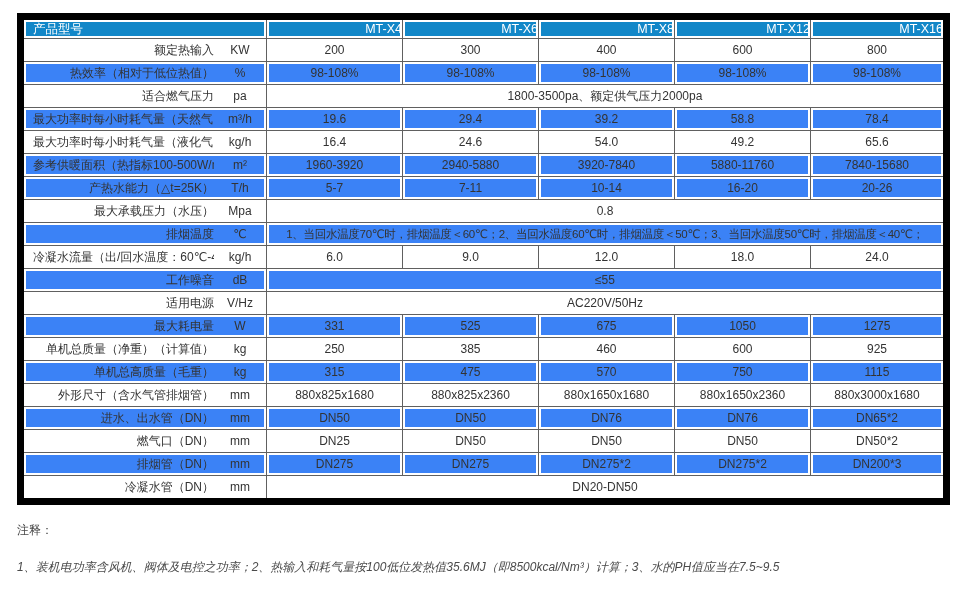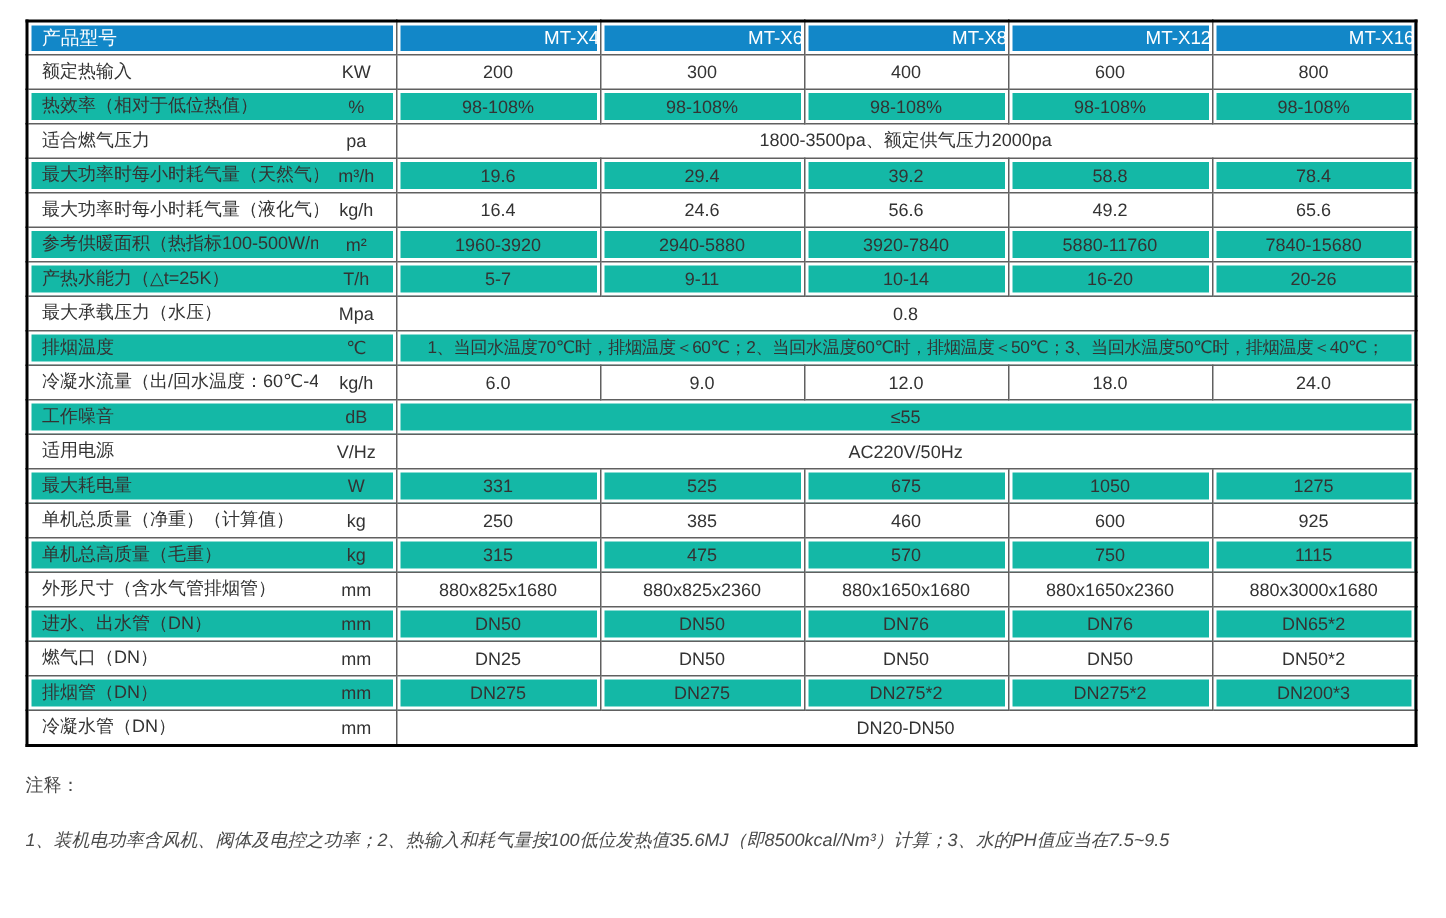--- a/index.html
+++ b/index.html
@@ -17,21 +17,21 @@
     font-weight: bold;
     color: #1a1a1a;
     letter-spacing: 1px;
     line-height: 24px;
   }
   table.spec {
     margin: 13px 0 0 17px;
     width: 926px;
     table-layout: fixed;
     border-collapse: collapse;
-    border: 2px solid #000000;
+    border: 7px solid #000000;
     background: #ffffff;
   }
   .spec th, .spec td {
     border: 1px solid #606060;
     height: 22px;
     font-size: 12px;
     padding: 0;
     overflow: hidden;
     white-space: nowrap;
   }
@@ -39,31 +39,31 @@
     background: #1287c8;
     color: #ffffff;
     font-weight: normal;
     font-size: 12.5px;
     box-shadow: inset 0 0 0 2px #ffffff;
     text-align: right;
   }
   .spec thead th.param-h { text-align: left; padding-left: 9px; }
   .spec td.val { text-align: center; }
   .spec tr.alt td {
-    background: #14b8a6;
+    background: #3b82f6;
     box-shadow: inset 0 0 0 2px #ffffff;
   }
   .pwrap {
     display: flex;
     align-items: center;
     justify-content: space-between;
     padding-left: 9px;
     height: 22px;
   }
-  .plabel { flex: 1; text-align: left; overflow: hidden; white-space: nowrap; }
+  .plabel { flex: 1; text-align: right; overflow: hidden; white-space: nowrap; }
   .punit { width: 52px; text-align: center; flex: none; }
   td.val.tight { font-size: 11.5px; letter-spacing: -0.3px; }
   .notes {
     margin: 17px 0 0 17px;
     font-size: 12px;
     color: #4a4a4a;
   }
   .notes .notes-heading { margin-bottom: 21px; font-family: Liberation Serif, serif; }
   .notes .note-line { line-height: 15px; font-style: italic; }
 </style>
@@ -143,21 +143,21 @@
         </tr>
         <tr>
           <td class="param">
             <div class="pwrap">
               <span class="plabel">最大功率时每小时耗气量（液化气）</span>
               <span class="punit">kg/h</span>
             </div>
           </td>
           <td class="val">16.4</td>
           <td class="val">24.6</td>
-          <td class="val">56.6</td>
+          <td class="val">54.0</td>
           <td class="val">49.2</td>
           <td class="val">65.6</td>
         </tr>
         <tr class="alt">
           <td class="param">
             <div class="pwrap">
               <span class="plabel">参考供暖面积（热指标100-500W/m）</span>
               <span class="punit">m²</span>
             </div>
           </td>
@@ -168,21 +168,21 @@
           <td class="val">7840-15680</td>
         </tr>
         <tr class="alt">
           <td class="param">
             <div class="pwrap">
               <span class="plabel">产热水能力（△t=25K）</span>
               <span class="punit">T/h</span>
             </div>
           </td>
           <td class="val">5-7</td>
-          <td class="val">9-11</td>
+          <td class="val">7-11</td>
           <td class="val">10-14</td>
           <td class="val">16-20</td>
           <td class="val">20-26</td>
         </tr>
         <tr>
           <td class="param">
             <div class="pwrap">
               <span class="plabel">最大承载压力（水压）</span>
               <span class="punit">Mpa</span>
             </div>

